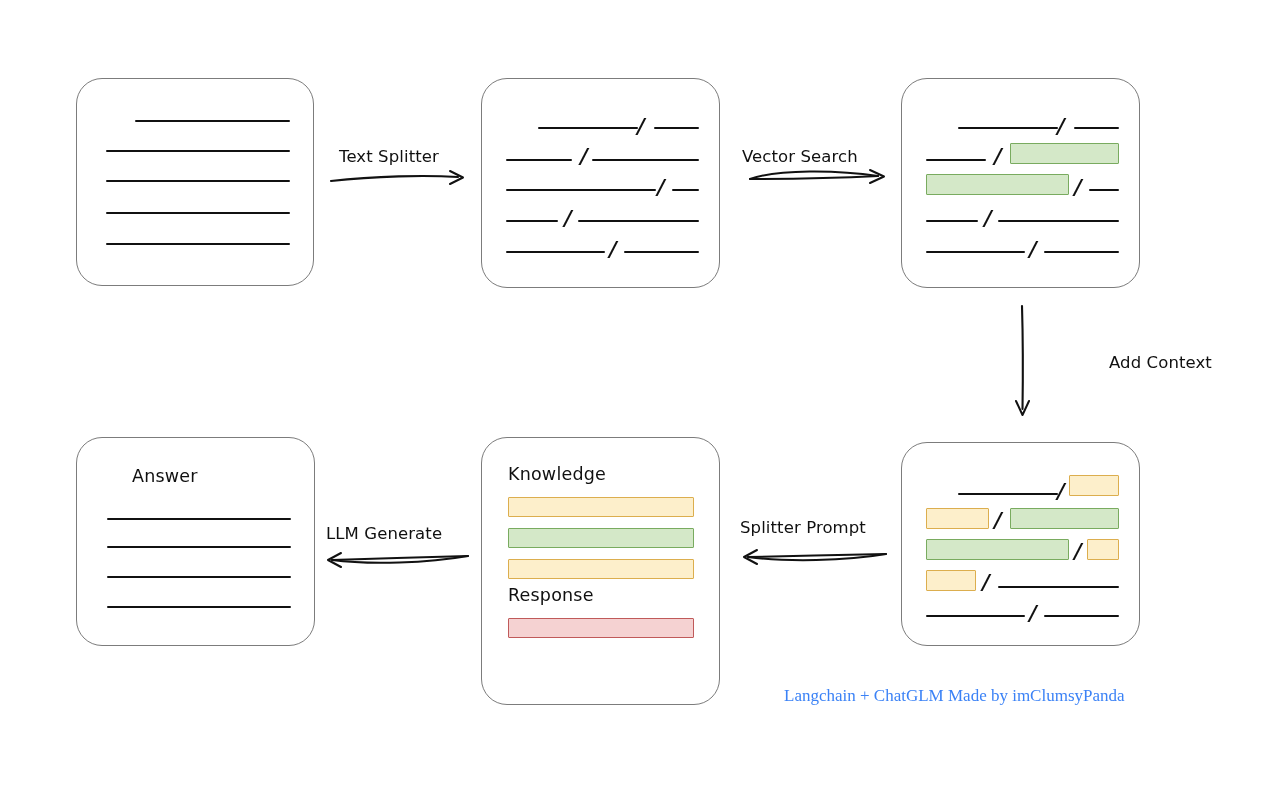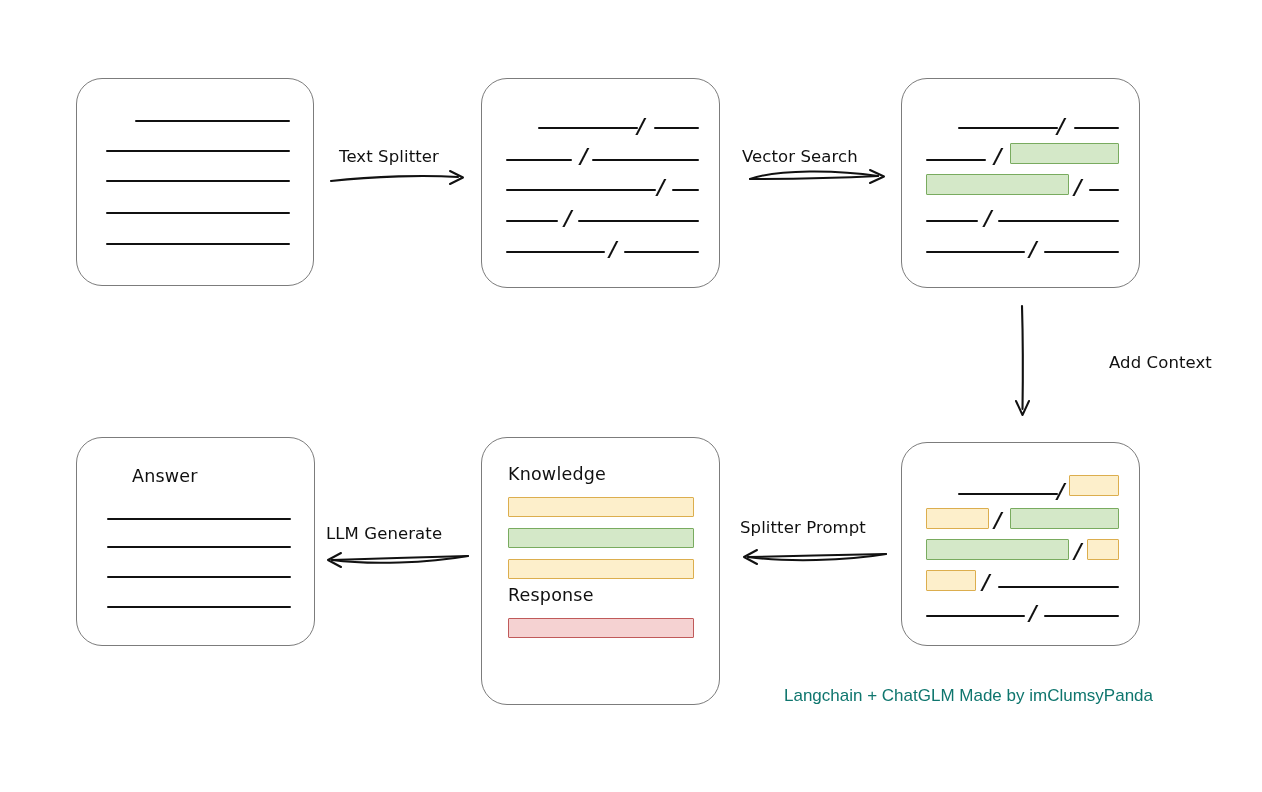--- a/index.html
+++ b/index.html
@@ -70,23 +70,23 @@
   .edge-svg {
     position: absolute;
     overflow: visible;
   }
   .edge-svg path, .edge-svg polyline {
     fill: none;
     stroke: #111111;
   }
   .caption {
     position: absolute;
-    font-family: Liberation Sans, sans-serif;
+    font-family: Liberation Serif, serif;
     font-size: 17px;
-    color: #0f766e;
+    color: #3b82f6;
     white-space: nowrap;
   }
 </style>
 </head>
 <body>
 
 <div id="canvas">
 
   <div class="node-box" style="left:76px; top:78px; width:238px; height:208px;">
     <div class="rule" style="left:58px;  top:41px; width:155px;"></div>

